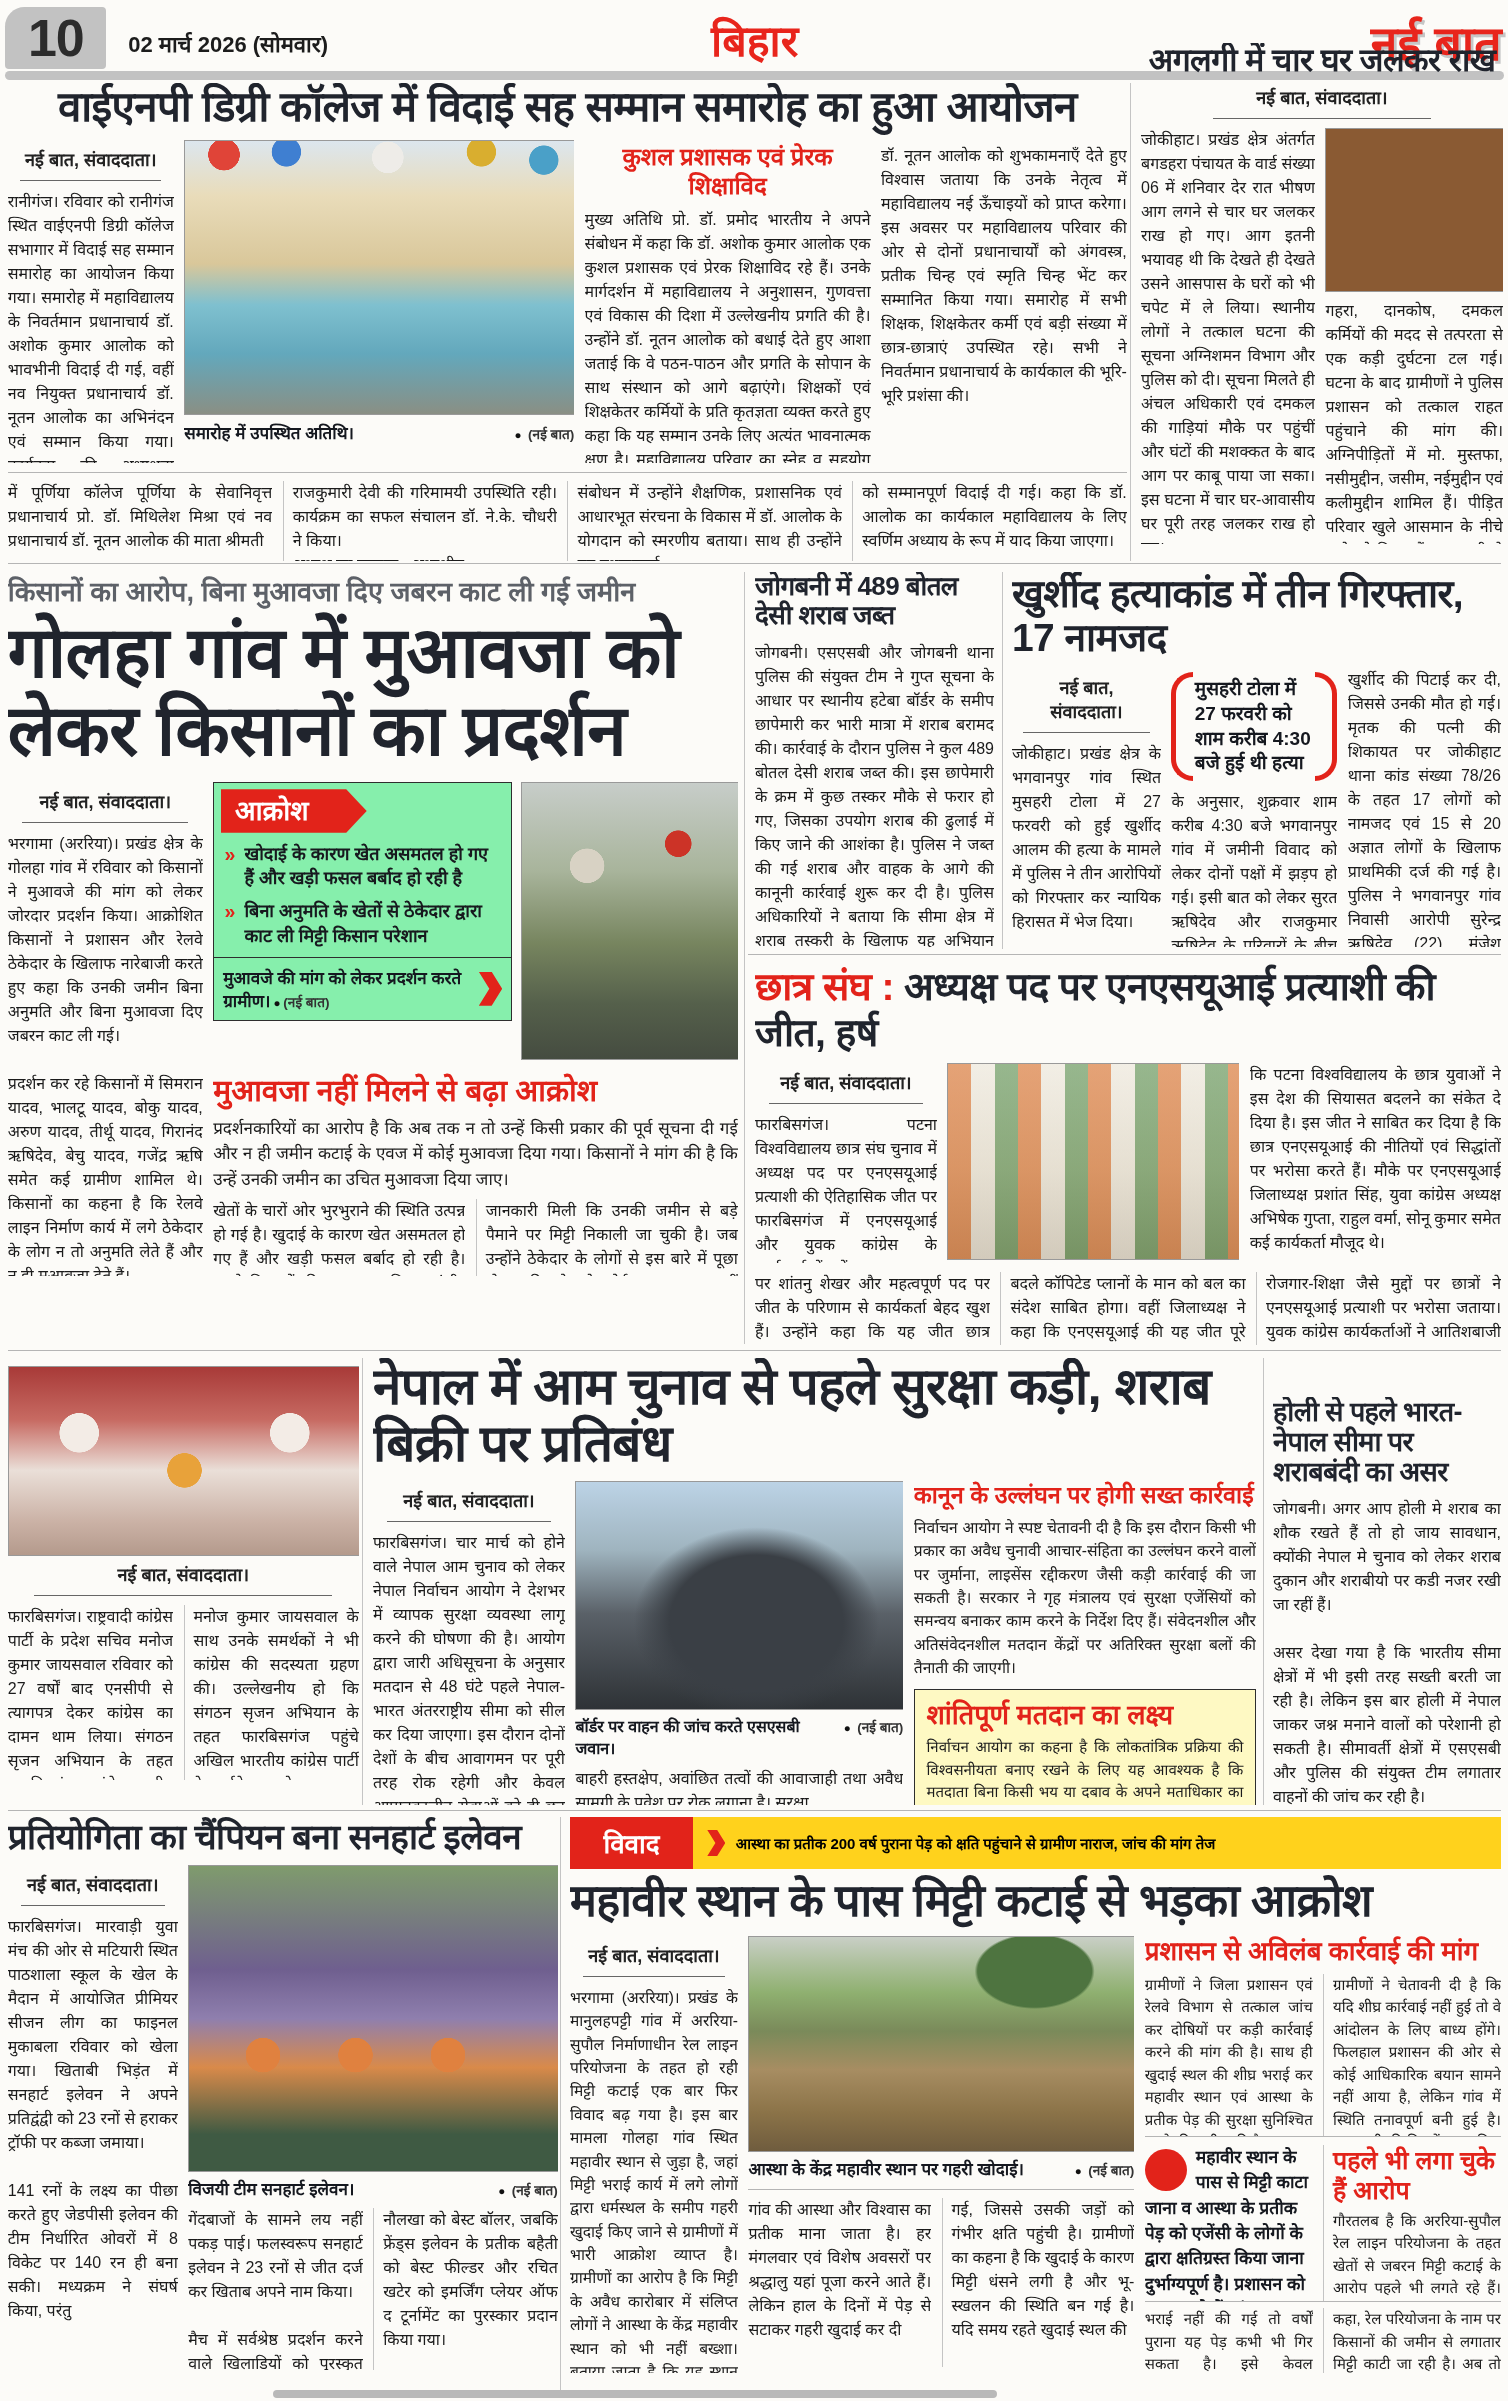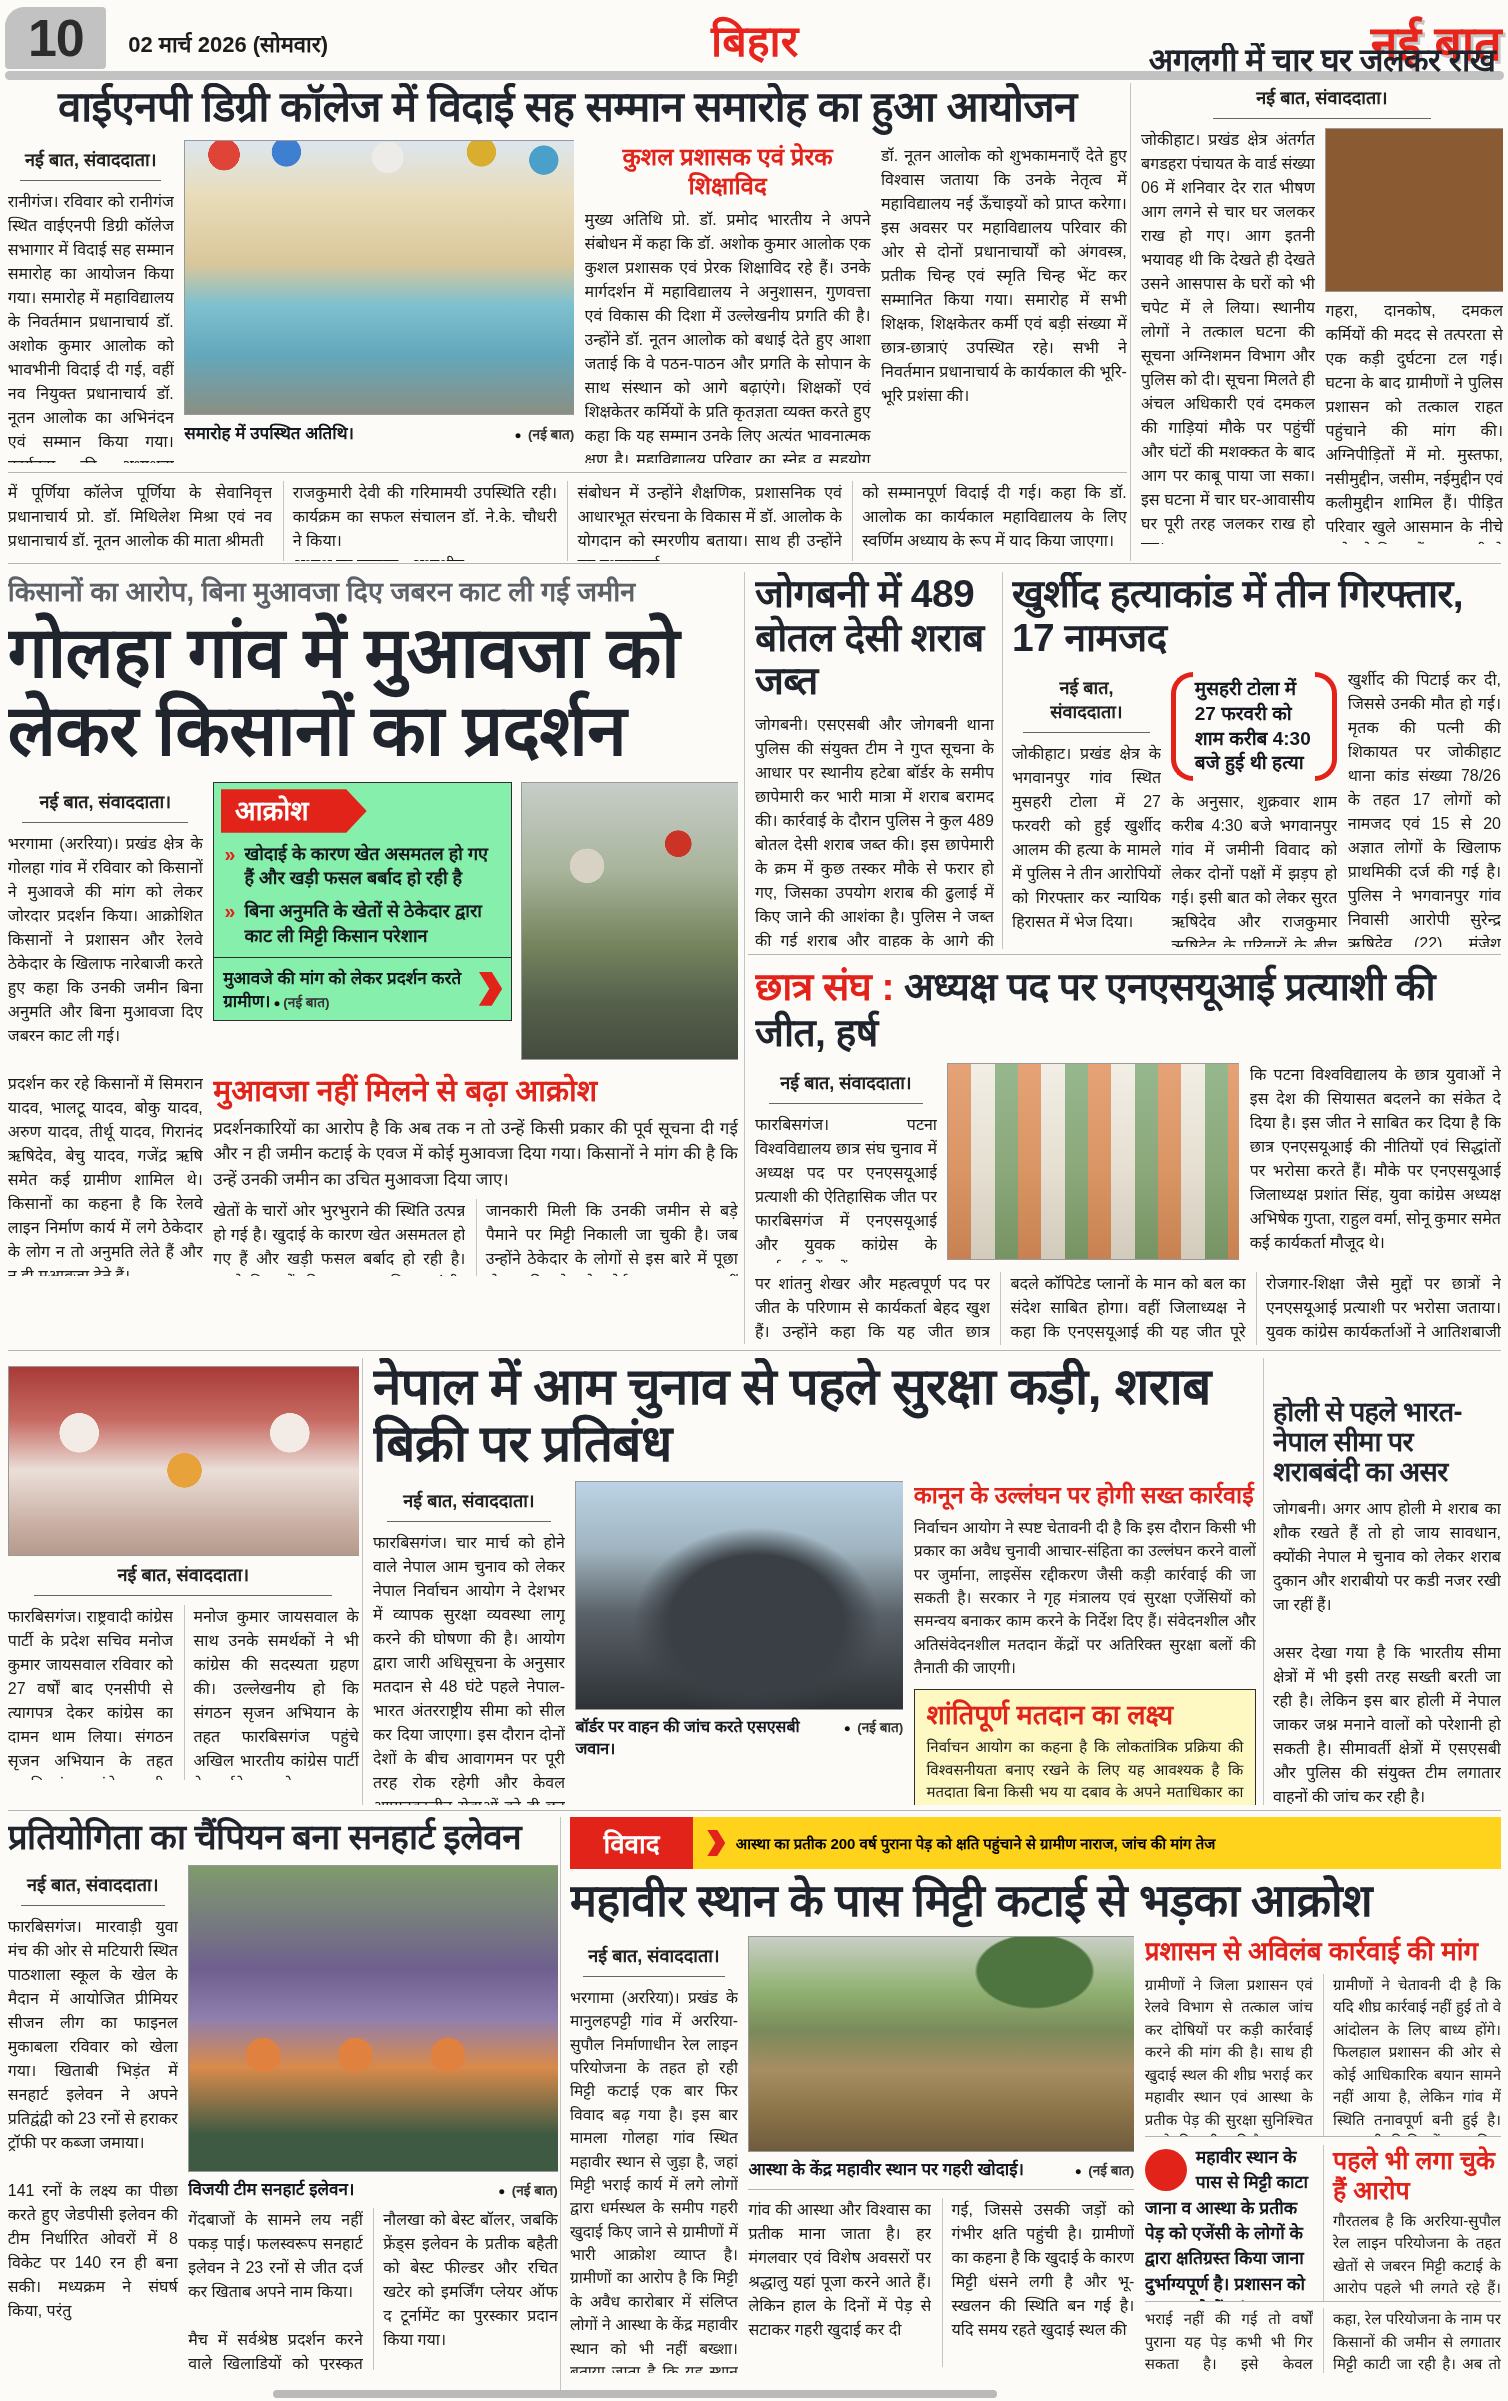--- a/index.html
+++ b/index.html
@@ -203,21 +203,21 @@
 
 ग्रामीणों ने प्रशासन से मांग की है कि अविलंब जांच कर दोषियों पर कार्रवाई की जाए और प्रभावित किसानों को उचित मुआवजा दिलाया जाए।</p>
             </div>
         </div>
       </div>
     </div>
   </div>
 
   <div class="rule-v" style="left:744px;top:572px;height:772px;"></div>
   <div class="art" style="left:755px;top:572px;width:239px;height:375px;">
-    <div class="hl" style="font-size:39px;">जोगबनी में 489 बोतल देसी शराब जब्त</div>
+    <div class="hl" style="font-size:26px;">जोगबनी में 489 बोतल देसी शराब जब्त</div>
     <p class="body" style="margin:10.4px 0 0 0;">जोगबनी। एसएसबी और जोगबनी थाना पुलिस की संयुक्त टीम ने गुप्त सूचना के आधार पर स्थानीय हटेबा बॉर्डर के समीप छापेमारी कर भारी मात्रा में शराब बरामद की। कार्रवाई के दौरान पुलिस ने कुल 489 बोतल देसी शराब जब्त की। इस छापेमारी के क्रम में कुछ तस्कर मौके से फरार हो गए, जिसका उपयोग शराब की ढुलाई में किए जाने की आशंका है। पुलिस ने जब्त की गई शराब और वाहक के आगे की कानूनी कार्रवाई शुरू कर दी है। पुलिस अधिकारियों ने बताया कि सीमा क्षेत्र में शराब तस्करी के खिलाफ यह अभियान लगातार जारी रहेगा, पूर्वी एवं यादव एवं समारट यादव को भी अवगत एवं जमाट दौरा प्रदान कर समयानुकूल विदाई दी गई।</p>
   </div>
 
   <div class="rule-v" style="left:1002px;top:572px;height:377px;"></div>
   <div class="art" style="left:1012px;top:572px;width:489px;height:375px;">
     <div class="hl" style="font-size:39px;">खुर्शीद हत्याकांड में तीन गिरफ्तार, 17 नामजद</div>
     <div class="cols" style="margin-top:9px;height:305px;">
       <div class="col" style="flex:0 0 149px;">
         <div class="byline">नई बात, संवाददाता।</div>
         <p class="body" style="margin:0;">जोकीहाट। प्रखंड क्षेत्र के भगवानपुर गांव स्थित मुसहरी टोला में 27 फरवरी को हुई खुर्शीद आलम की हत्या के मामले में पुलिस ने तीन आरोपियों को गिरफ्तार कर न्यायिक हिरासत में भेज दिया।
@@ -303,20 +303,21 @@
       </div>
       <div class="col" style="flex:0 0 328px;">
         <div class="photo" style="height:227px;background-image:
           radial-gradient(ellipse at 55% 62%,#3a3f45 0 34%,rgba(0,0,0,0) 48%),
           linear-gradient(180deg,#bcd3e6 0%,#9fb4bf 30%,#5a6168 58%,#2e3236 100%);"></div>
         <div class="cap-row">
           <div class="cap" style="font-size:16px;">बॉर्डर पर वाहन की जांच करते एसएसबी जवान।</div>
           <span class="dot">●</span>
           <div class="credit">(नई बात)</div>
         </div>
+        <p class="body" style="margin:7.8px 0 0 0;">बाहरी हस्तक्षेप, अवांछित तत्वों की आवाजाही तथा अवैध सामग्री के प्रवेश पर रोक लगाना है। सुरक्षा</p>
       </div>
       <div class="col" style="flex:1;">
         <div class="red-sub" style="font-size:23.4px;margin-bottom:6.5px;">कानून के उल्लंघन पर होगी सख्त कार्रवाई</div>
         <p class="body" style="margin:0;font-size:15.6px;">निर्वाचन आयोग ने स्पष्ट चेतावनी दी है कि इस दौरान किसी भी प्रकार का अवैध चुनावी आचार-संहिता का उल्लंघन करने वालों पर जुर्माना, लाइसेंस रद्दीकरण जैसी कड़ी कार्रवाई की जा सकती है। सरकार ने गृह मंत्रालय एवं सुरक्षा एजेंसियों को समन्वय बनाकर काम करने के निर्देश दिए हैं। संवेदनशील और अतिसंवेदनशील मतदान केंद्रों पर अतिरिक्त सुरक्षा बलों की तैनाती की जाएगी।</p>
         <div class="peace-box">
           <div class="red-sub" style="font-size:27px;margin-bottom:5.2px;">शांतिपूर्ण मतदान का लक्ष्य</div>
           <p class="body" style="margin:0;font-size:15px;">निर्वाचन आयोग का कहना है कि लोकतांत्रिक प्रक्रिया की विश्वसनीयता बनाए रखने के लिए यह आवश्यक है कि मतदाता बिना किसी भय या दबाव के अपने मताधिकार का प्रयोग कर सकें। आयोग ने सभी राजनीतिक दलों, उम्मीदवारों और मतदाताओं से सहयोग की अपील की है। नेपाल में होने वाले इस आम चुनाव पर अंतरराष्ट्रीय समुदाय की भी नजर है। सरकार और आयोग दोनों ही चुनाव को पारदर्शी और शांतिपूर्ण तरीके से संपन्न कराने के लिए प्रतिबद्ध दिखाई दे रहे हैं। नेपाल सीमा से सटे भारतीय क्षेत्रों, विशेषकर बिहार के जिलों में भी प्रशासन अलर्ट पर है और समन्वय स्थापित किया जा रहा है।</p>
         </div>
 
       </div>

